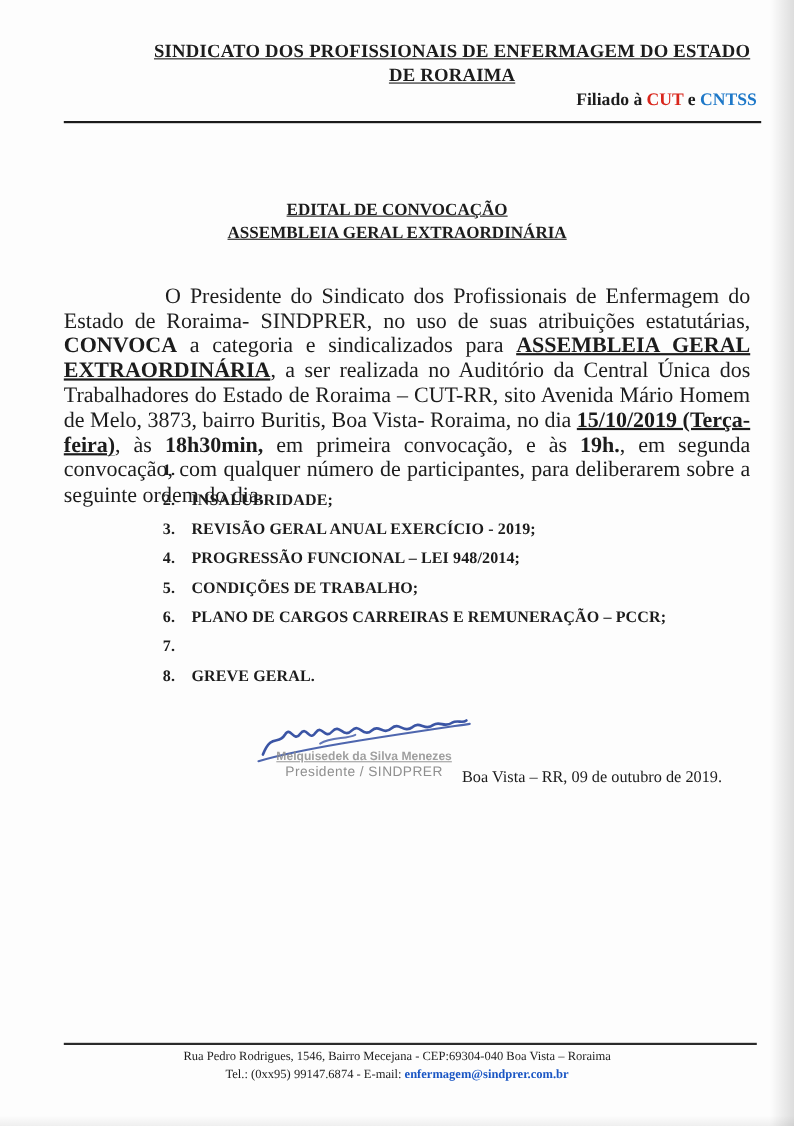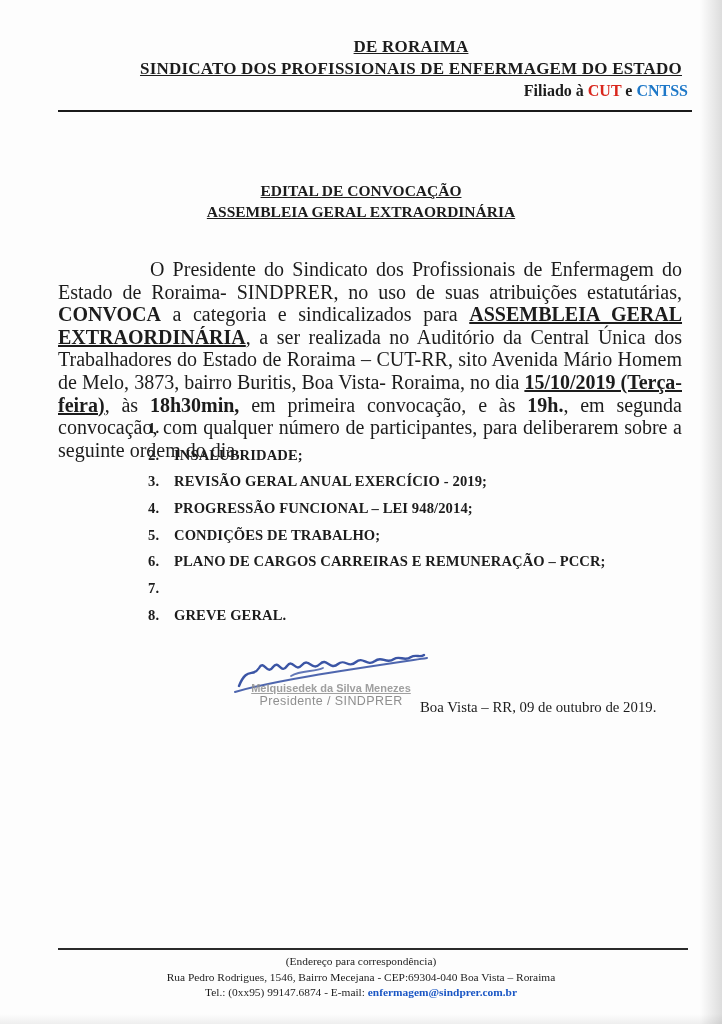--- a/index.html
+++ b/index.html
@@ -100,22 +100,22 @@
   }
   .footer a{color:var(--email-blue);font-weight:bold;cursor:pointer;}
 </style>
 </head>
 <body>
 
 <div class="page">
 
 
   <div class="org-title">
+    <div class="u-line">SINDICATO DOS PROFISSIONAIS DE ENFERMAGEM DO ESTADO</div>
     <div class="u-line">DE RORAIMA</div>
-    <div class="u-line">SINDICATO DOS PROFISSIONAIS DE ENFERMAGEM DO ESTADO</div>
   </div>
 
   <div class="affiliation">
     <span>Filiado à </span><span class="cut">CUT</span><span> e </span><span class="cntss">CNTSS</span>
   </div>
 
   <div class="header-rule"></div>
 
   <div class="doc-title">
     <div>EDITAL DE CONVOCAÇÃO</div>
@@ -166,21 +166,20 @@
       </g>
     </svg>
     <div class="stamp-name">Melquisedek da Silva Menezes</div>
     <div class="stamp-role">Presidente / SINDPRER</div>
   </div>
 
   <div class="date-line">Boa Vista – RR, 09 de outubro de 2019.</div>
 
   <div class="footer-rule"></div>
   <div class="footer">
-    <div>(Endereço para correspondência)</div>
     <div>Rua Pedro Rodrigues, 1546, Bairro Mecejana - CEP:69304-040 Boa Vista – Roraima</div>
     <div>
       <span>Tel.: (0xx95) 99147.6874 - E-mail: </span><a>enfermagem@sindprer.com.br</a>
     </div>
   </div>
 
   <div class="edge-right"></div>
   <div class="edge-bottom"></div>
 </div>
 

